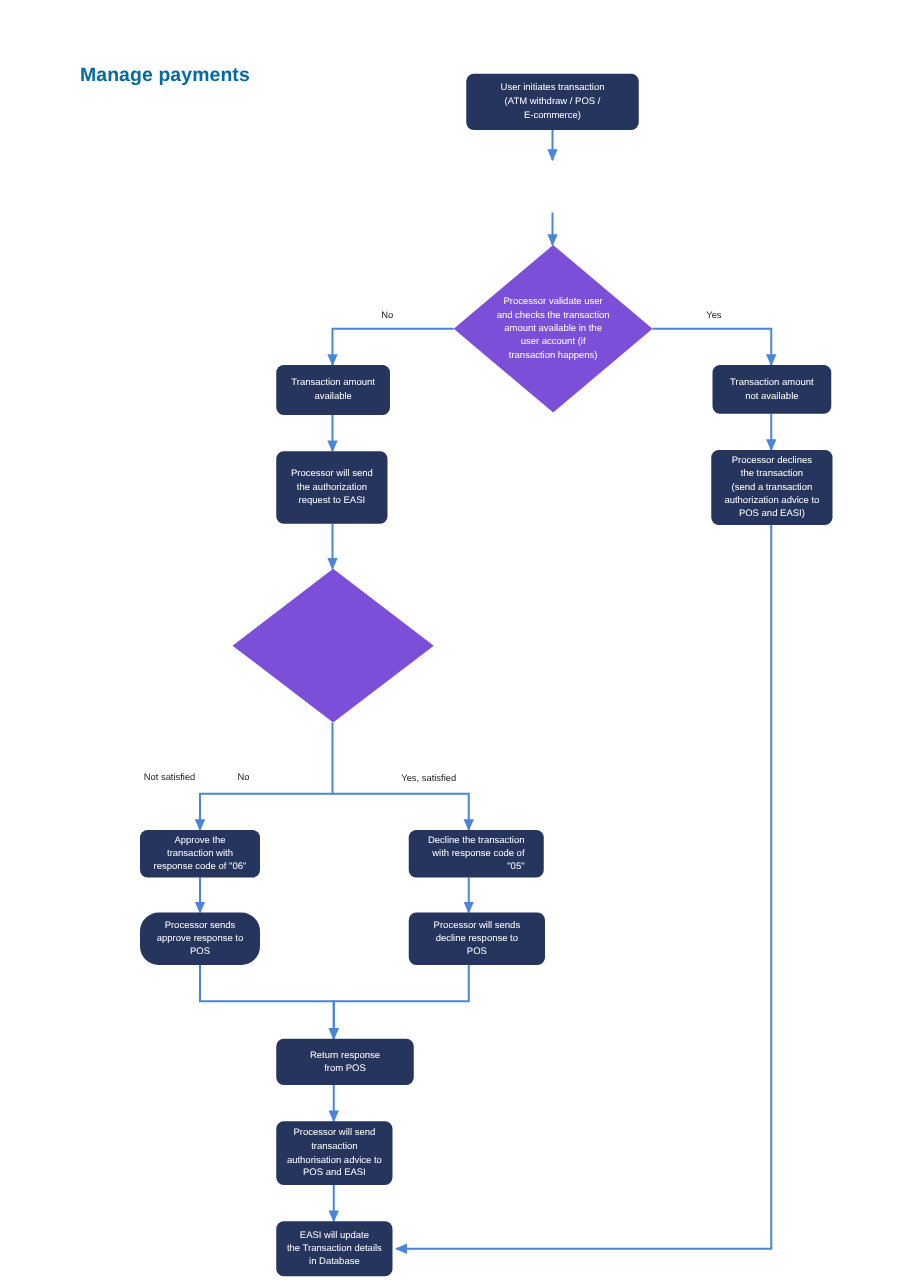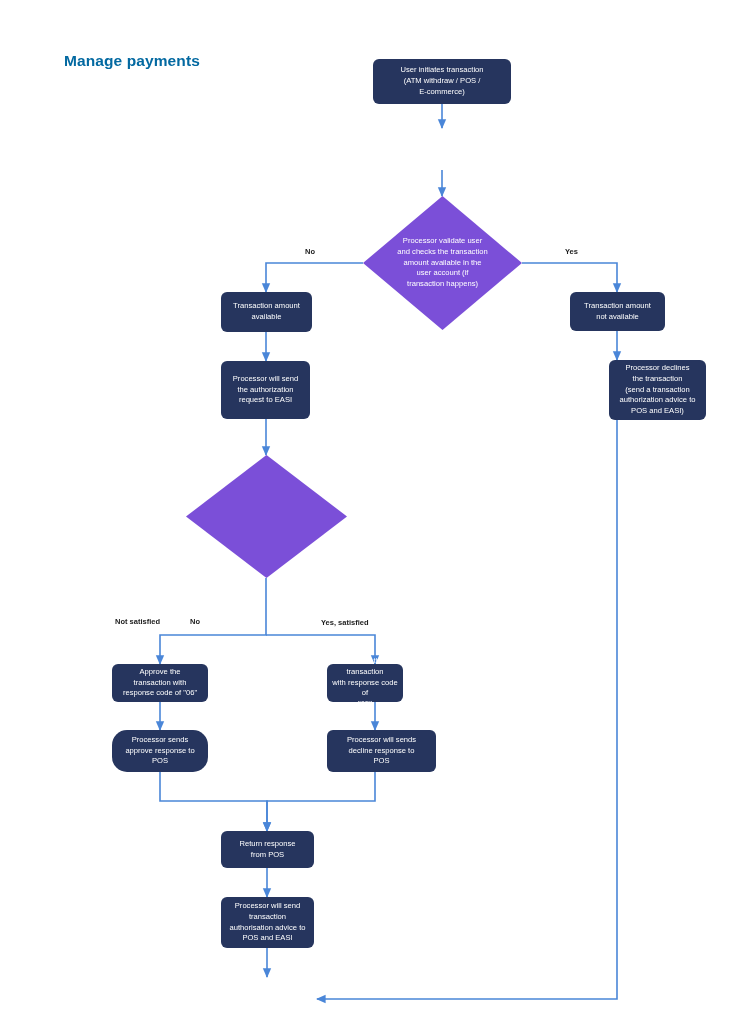--- a/index.html
+++ b/index.html
@@ -73,21 +73,21 @@
     z-index: 2;
     width: 70%;
     color: #ffffff;
     font-size: 7.6px;
     line-height: 1.42;
     white-space: pre-line;
   }
   .edge-label {
     position: absolute;
     font-size: 7.5px;
-    font-weight: bold;
+    font-weight: normal;
     color: #1c1c1c;
     white-space: nowrap;
   }
 </style>
 </head>
 <body>
 
 <div id="page">
 
   <div id="page-title">Manage payments</div>
@@ -160,68 +160,73 @@
       <span>Transaction amount
 not available</span>
     </div>
 
     <div class="node rect" style="left:221px; top:361px; width:89px; height:58px;">
       <span>Processor will send
 the authorization
 request to EASI</span>
     </div>
 
-    <div class="node rect" style="left:569px; top:360px; width:97px; height:60px;margin-left:40px;">
+    <div class="node rect" style="left:569px; top:360px; width:97px; height:60px;">
       <span>Processor declines
 the transaction
 (send a transaction
 authorization advice to
 POS and EASI)</span>
     </div>
 
     <div class="node diamond-wrap" style="left:186px; top:455px; width:161px; height:123px;">
       <div class="diamond-shape"></div>
     </div>
 
     <div class="node rect" style="left:112px; top:664px; width:96px; height:38px;">
       <span>Approve the
 transaction with
 response code of "06"</span>
     </div>
 
-    <div class="node rect" style="left:327px; top:664px; width:76px; height:38px;">
+    <div class="node rect" style="left:327px; top:664px; width:108px; height:38px;text-align:right;">
       <span>Decline the transaction
 with response code of
 "05"</span>
     </div>
 
     <div class="node rect" style="left:112px; top:730px; width:96px; height:42px;border-radius:15px;">
       <span>Processor sends
 approve response to
 POS</span>
     </div>
 
     <div class="node rect" style="left:327px; top:730px; width:109px; height:42px;">
       <span>Processor will sends
 decline response to
 POS</span>
     </div>
 
-    <div class="node rect" style="left:221px; top:831px; width:93px; height:37px;">
+    <div class="node rect" style="left:221px; top:831px; width:110px; height:37px;">
       <span>Return response
 from POS</span>
     </div>
 
     <div class="node rect" style="left:221px; top:897px; width:93px; height:51px;">
       <span>Processor will send
 transaction
 authorisation advice to
 POS and EASI</span>
     </div>
 
+    <div class="node rect" style="left:221px; top:977px; width:93px; height:44px;">
+      <span>EASI will update
+the Transaction details
+in Database</span>
+    </div>
 
     <div class="edge-label" style="left:305px; top:247px;">No</div>
 
     <div class="edge-label" style="left:565px; top:247px;">Yes</div>
 
     <div class="edge-label" style="left:115px; top:617px;">Not satisfied</div>
 
     <div class="edge-label" style="left:190px; top:617px;">No</div>
 
     <div class="edge-label" style="left:309px; top:618px;margin-left:12px;">Yes, satisfied</div>

